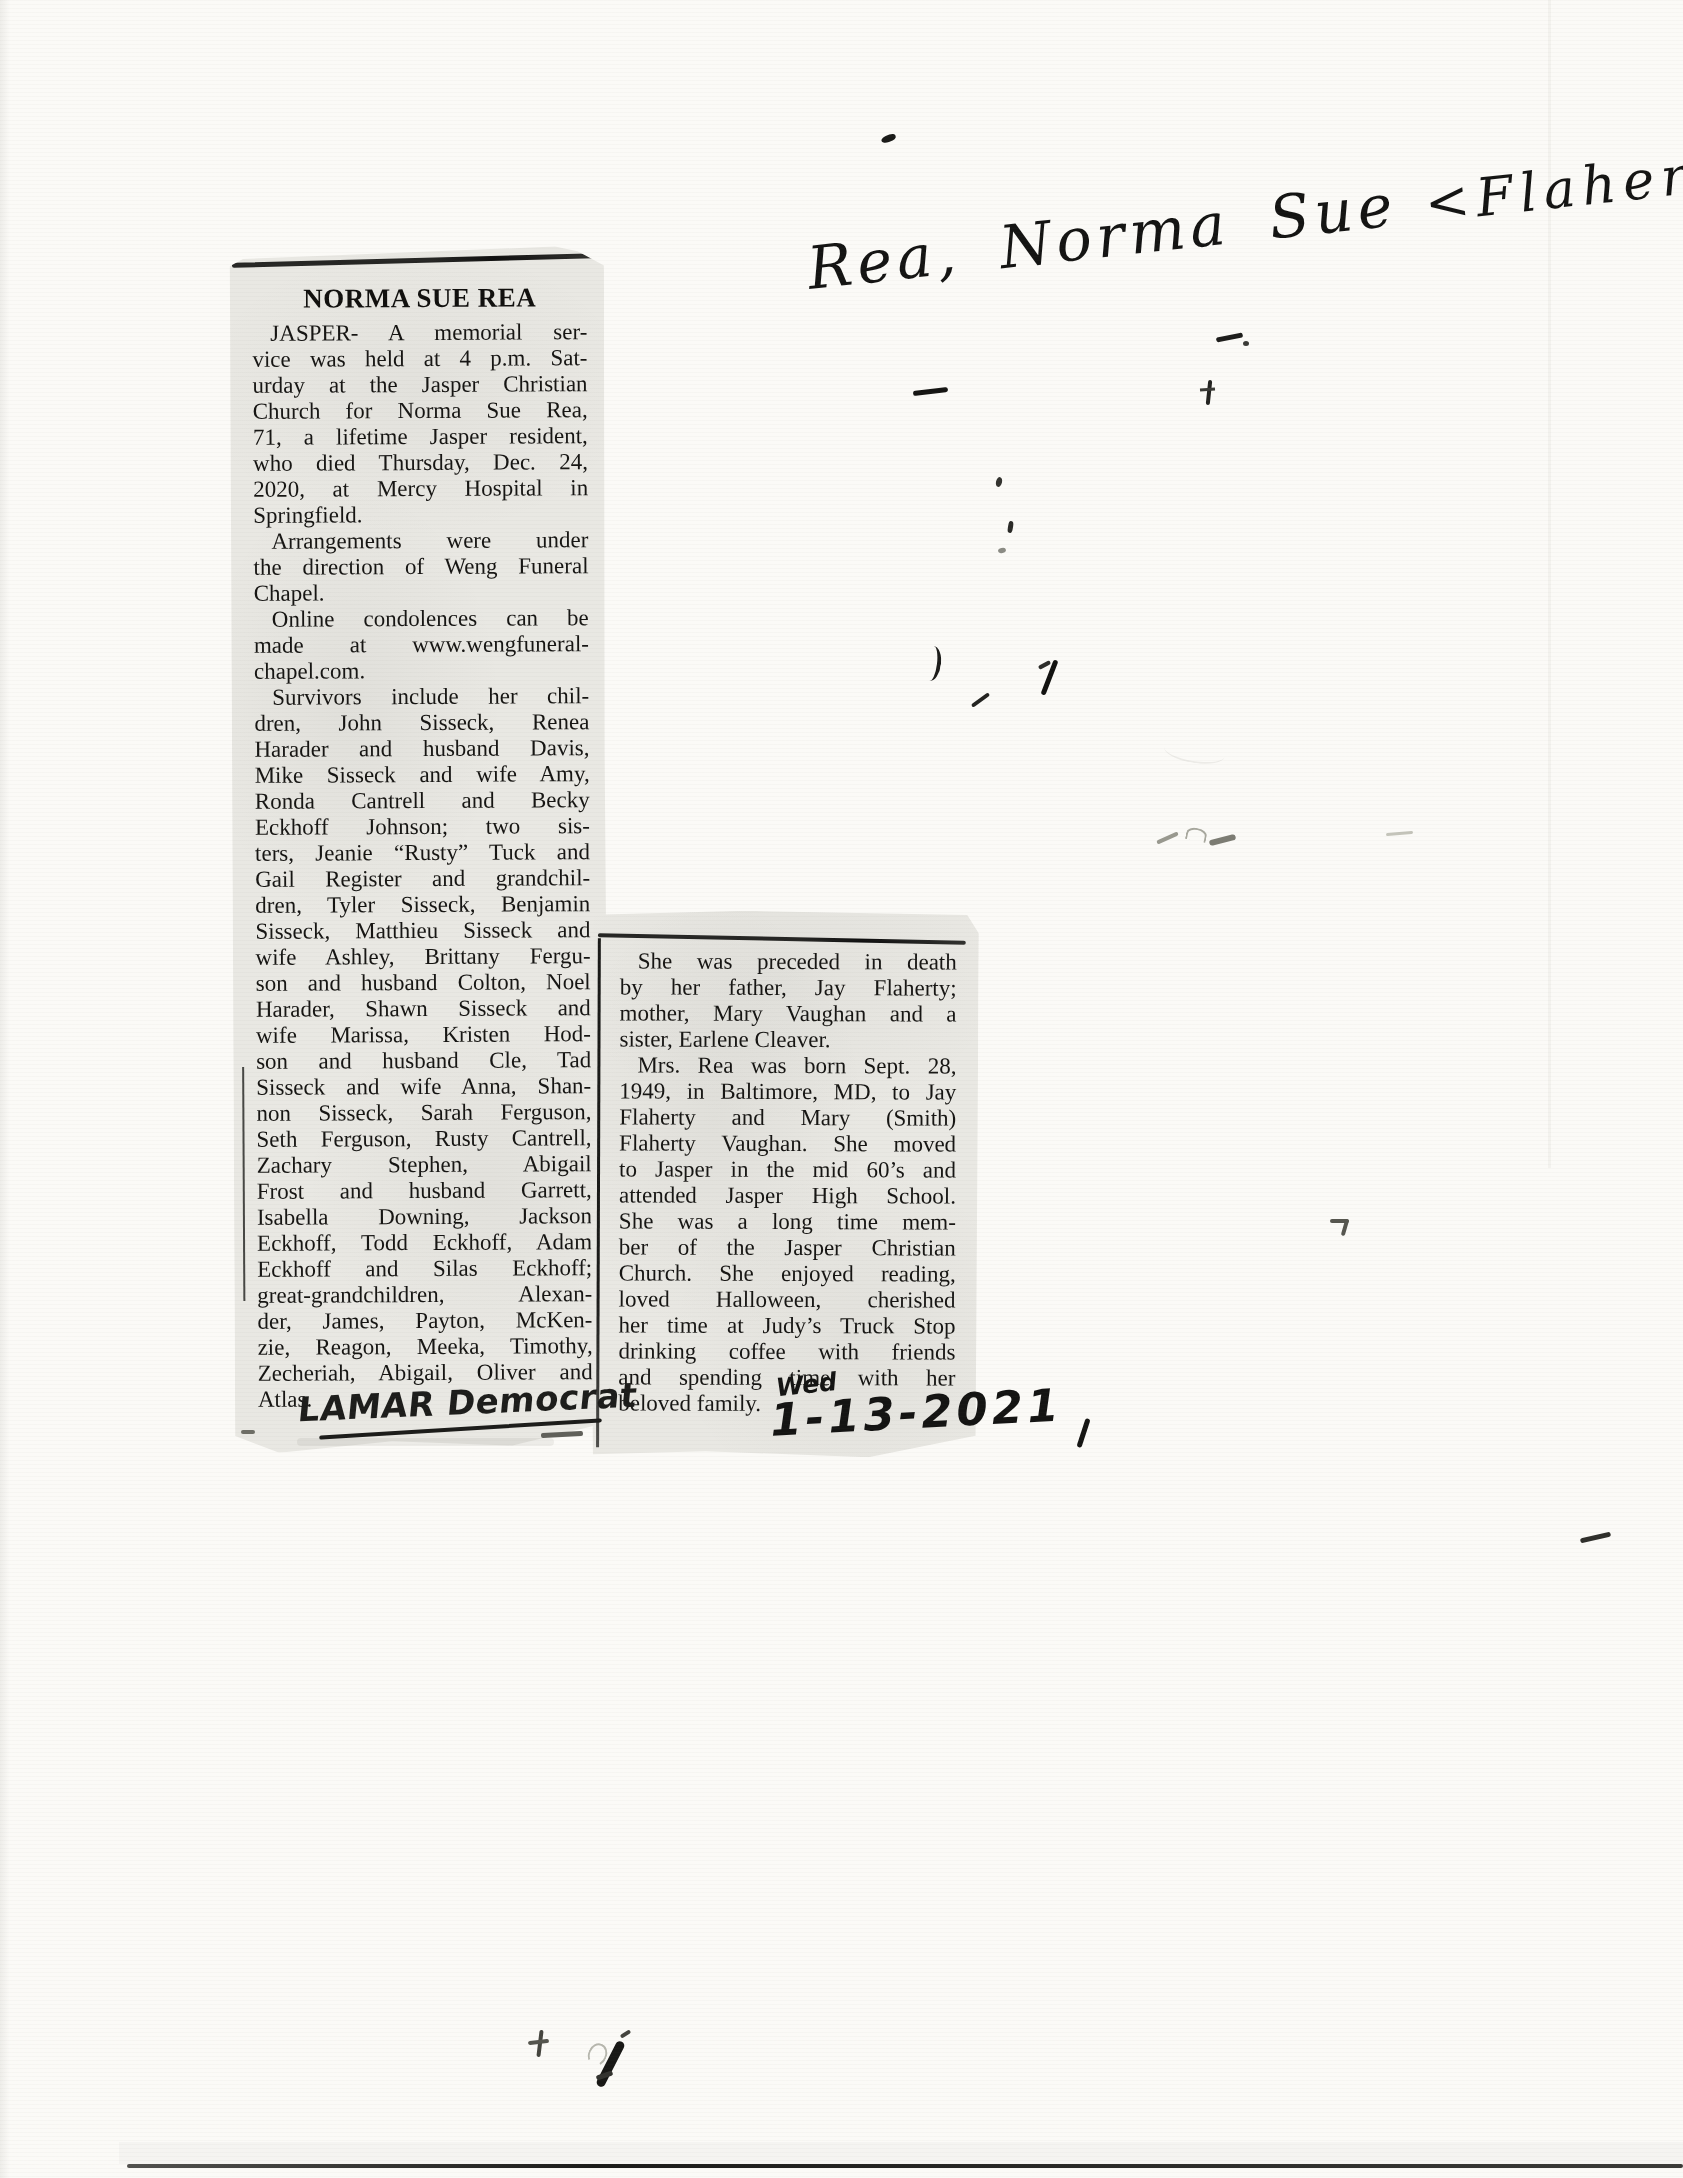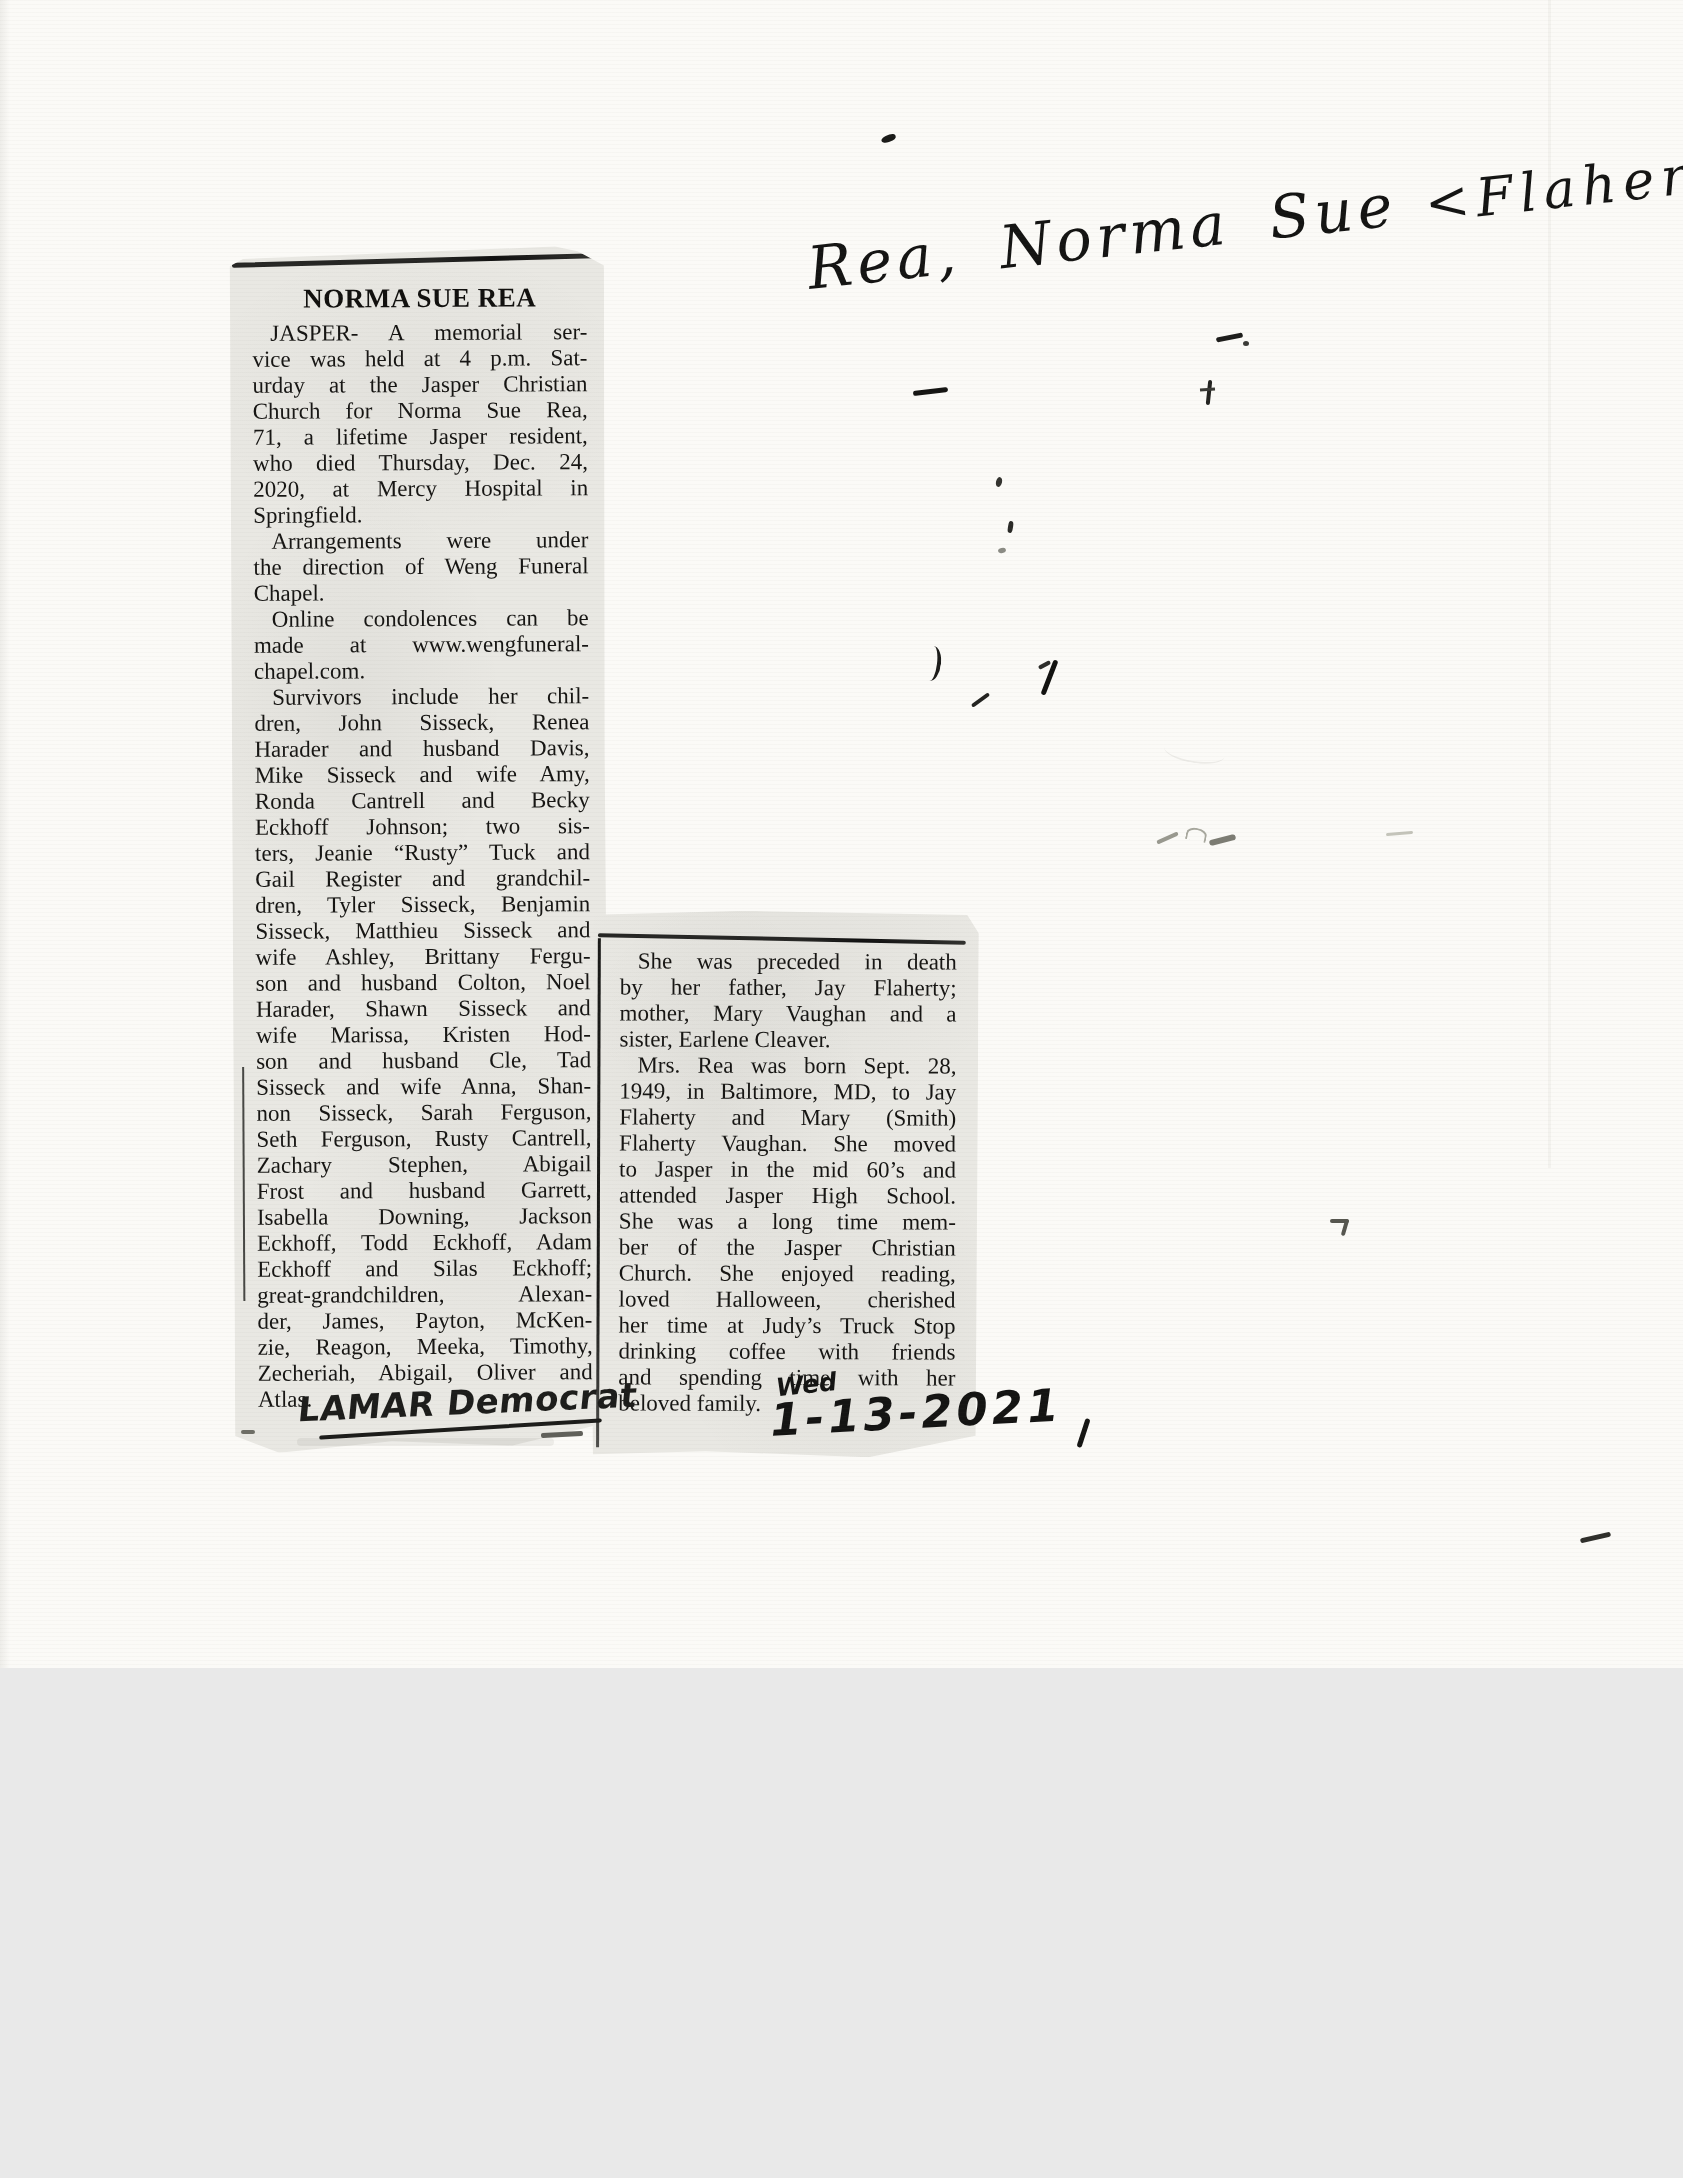--- a/index.html
+++ b/index.html
@@ -1,17 +1,17 @@
 <!DOCTYPE html>
 <html><head>
 <meta charset="utf-8">
 <style>
   html,body{margin:0;padding:0;background:#e9e9e9;}
   #page{
-    position:relative;width:1683px;height:1668px;overflow:hidden;
+    position:relative;width:1683px;height:2178px;overflow:hidden;
     background:#fbfaf7;
     font-family:"Liberation Serif","DejaVu Serif",serif;
   }
   
   #scan-texture{
     position:absolute;inset:0;z-index:40;pointer-events:none;
     background:
       repeating-linear-gradient(180deg, rgba(110,110,100,0.045) 0px, rgba(110,110,100,0.045) 1px, rgba(255,255,255,0) 1px, rgba(255,255,255,0) 4px);
     opacity:.8;
   }

